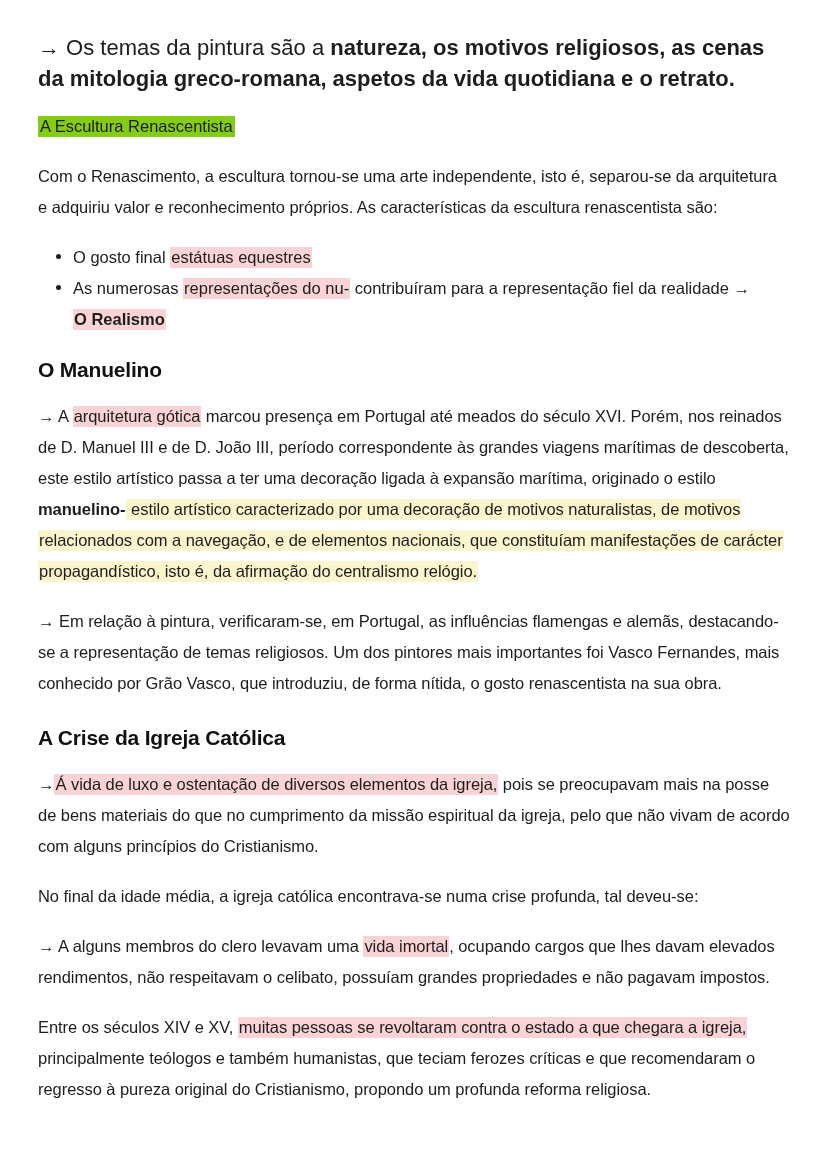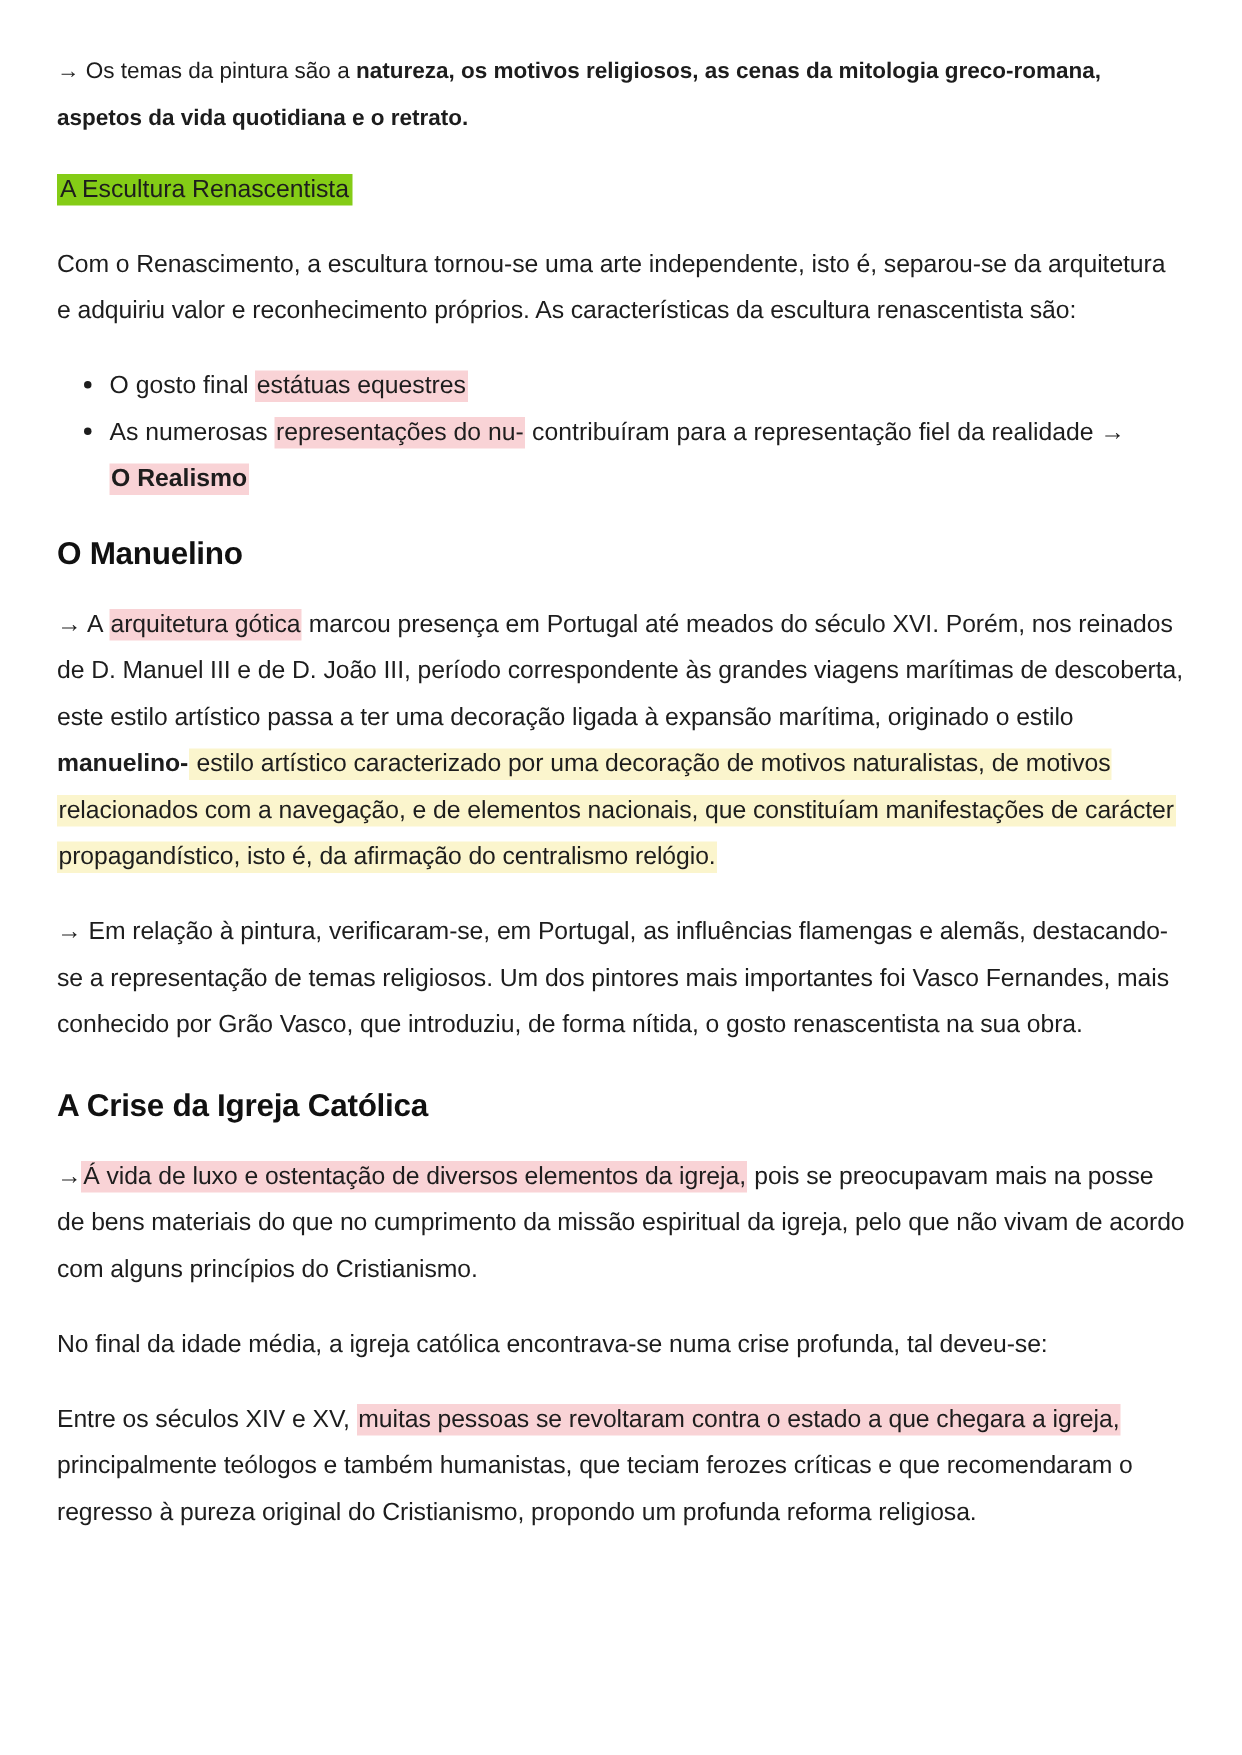--- a/index.html
+++ b/index.html
@@ -25,21 +25,21 @@
     margin: 0;
   }
   .para {
     font-size: 16.5px;
     line-height: 31px;
     letter-spacing: -0.05px;
     color: #1d1d1d;
     margin-bottom: 19px;
   }
   .lead {
-    font-size: 15px;
+    font-size: 22px;
     line-height: 31px;
     color: #1d1d1d;
     margin-bottom: 17px;
   }
   b, .bold {
     font-weight: bold;
   }
   h2 {
     font-size: 21px;
     line-height: 30px;
@@ -134,19 +134,22 @@
   </p>
 
   <h2 class="crise">A Crise da Igreja Católica</h2>
 
   <p class="para">
     <span>→</span><span class="hl-pink">Á vida de luxo e ostentação de diversos elementos da igreja,</span><span> pois se preocupavam mais na posse de bens materiais do que no cumprimento da missão espiritual da igreja, pelo que não vivam de acordo com alguns princípios do Cristianismo.</span>
   </p>
 
   <p class="para">No final da idade média, a igreja católica encontrava-se numa crise profunda, tal deveu-se:</p>
 
+  <p class="para">
+    <span>→</span><span>  A alguns membros do clero levavam uma </span><span class="hl-pink">vida imortal</span><span>, ocupando cargos que lhes davam elevados rendimentos, não respeitavam o celibato, possuíam grandes propriedades e não pagavam impostos.</span>
+  </p>
 
 
   <p class="para">
     <span>Entre os séculos XIV e XV, </span><span class="hl-pink">muitas pessoas se revoltaram contra o estado a que chegara a igreja,</span><span> principalmente teólogos e também humanistas, que teciam ferozes críticas e que recomendaram o regresso à pureza original do Cristianismo, propondo um profunda reforma religiosa.</span>
   </p>
 
 </div>
 
 </body></html>

